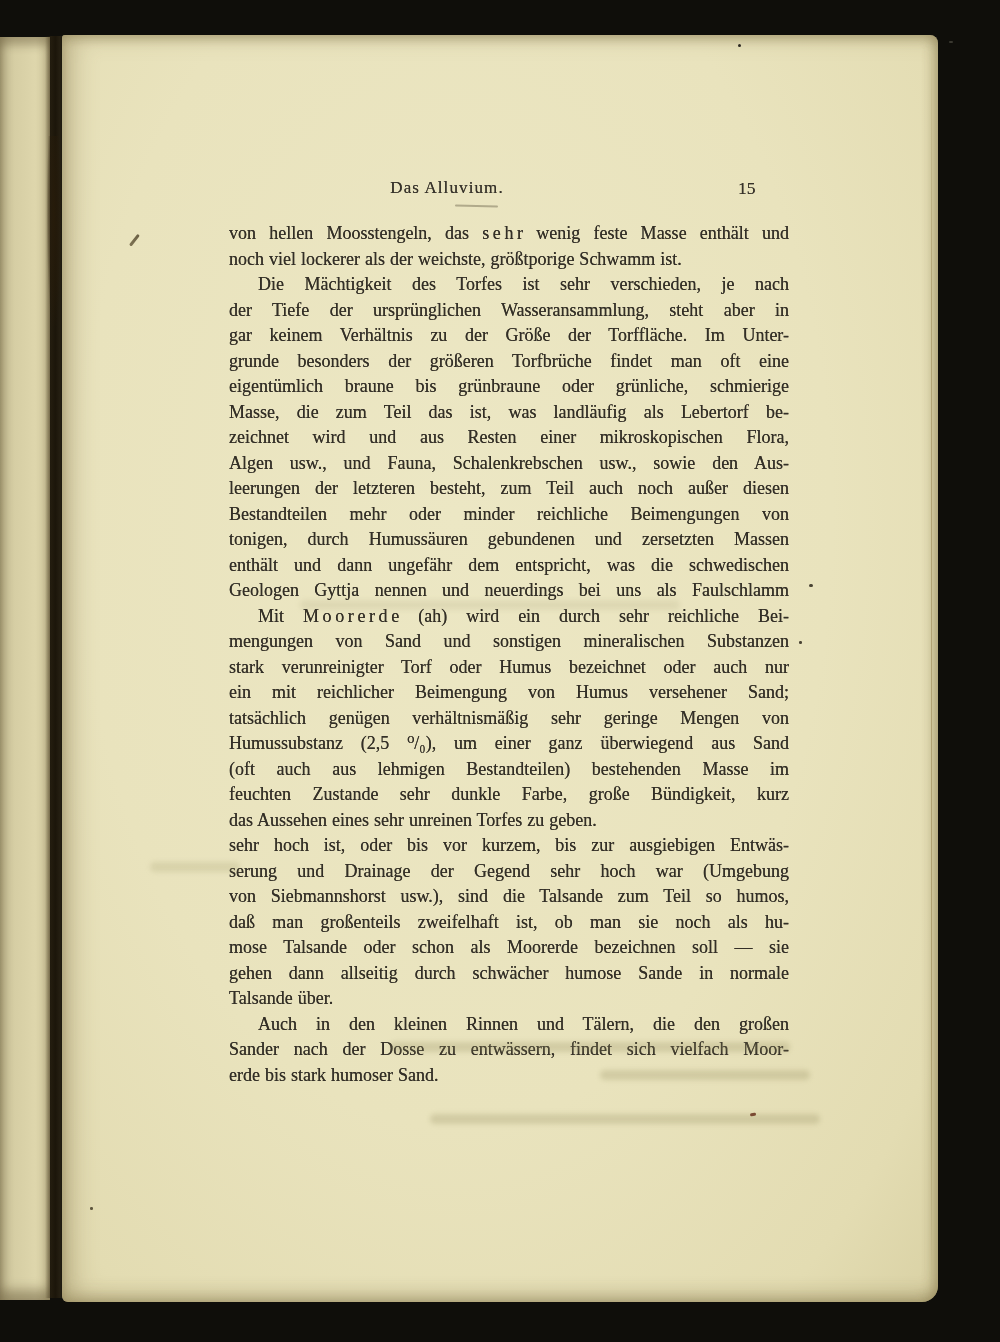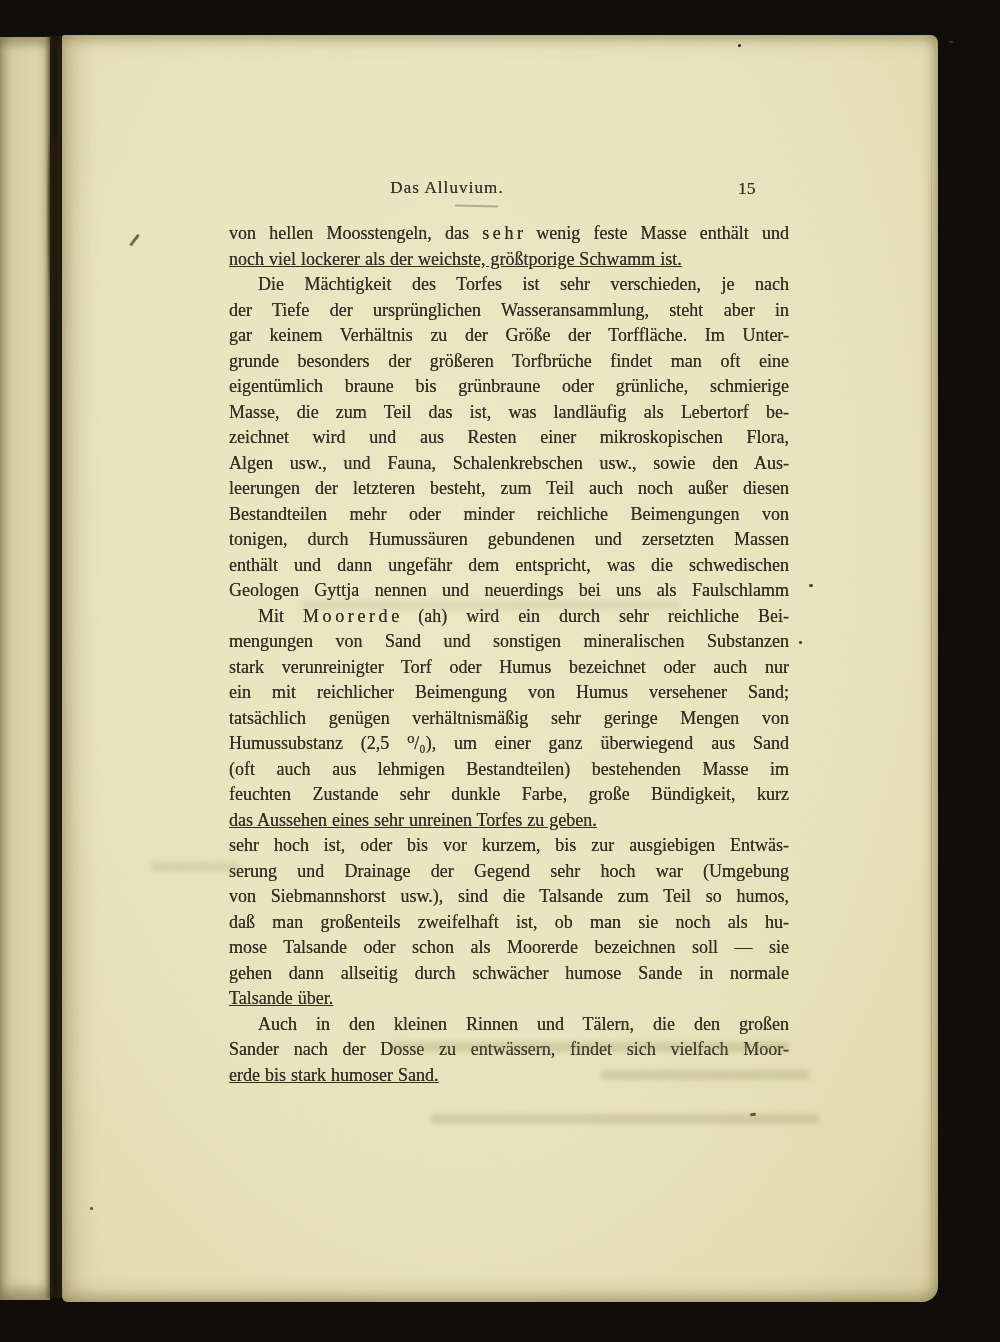--- a/index.html
+++ b/index.html
@@ -60,21 +60,21 @@
   }
 
   .body-text{position:absolute;left:135px;top:186px;width:560px;margin-left:32px;}
   .line{
     height:25.5px;line-height:25.5px;font-size:18px;color:#332f27;
     text-align:justify;text-align-last:justify;white-space:normal;
     text-shadow:0 0 .35px rgba(45,40,30,.85);
     word-spacing:.5px;
   }
   .line.indent{text-indent:29px;}
-  .line.end{text-align-last:left;text-decoration:underline;}
+  .line.end{text-align-last:left;}
 
   
   .pencil-mark{
     position:absolute;left:71px;top:198px;width:2.5px;height:14px;
     background:linear-gradient(180deg,#55492f,#6b5f41);
     transform:rotate(38deg);border-radius:2px;opacity:.85;
   }
   .ghost{
     position:absolute;height:10px;border-radius:5px;
     background:rgba(152,143,96,.28);filter:blur(2.5px);

